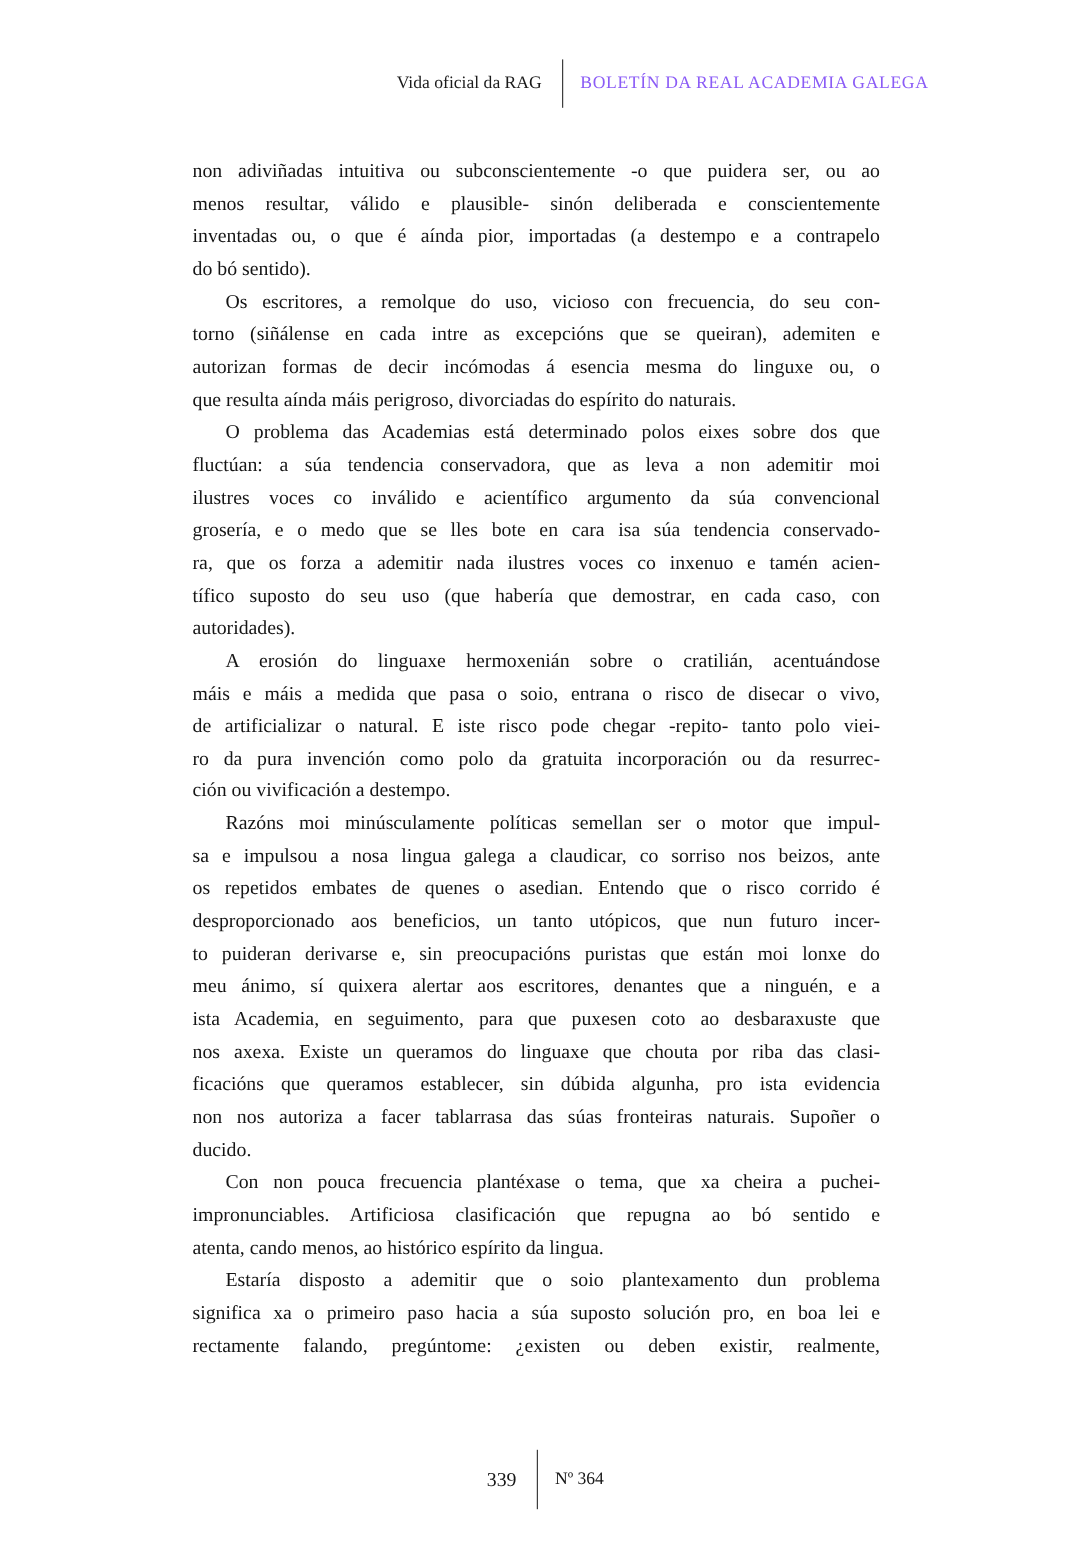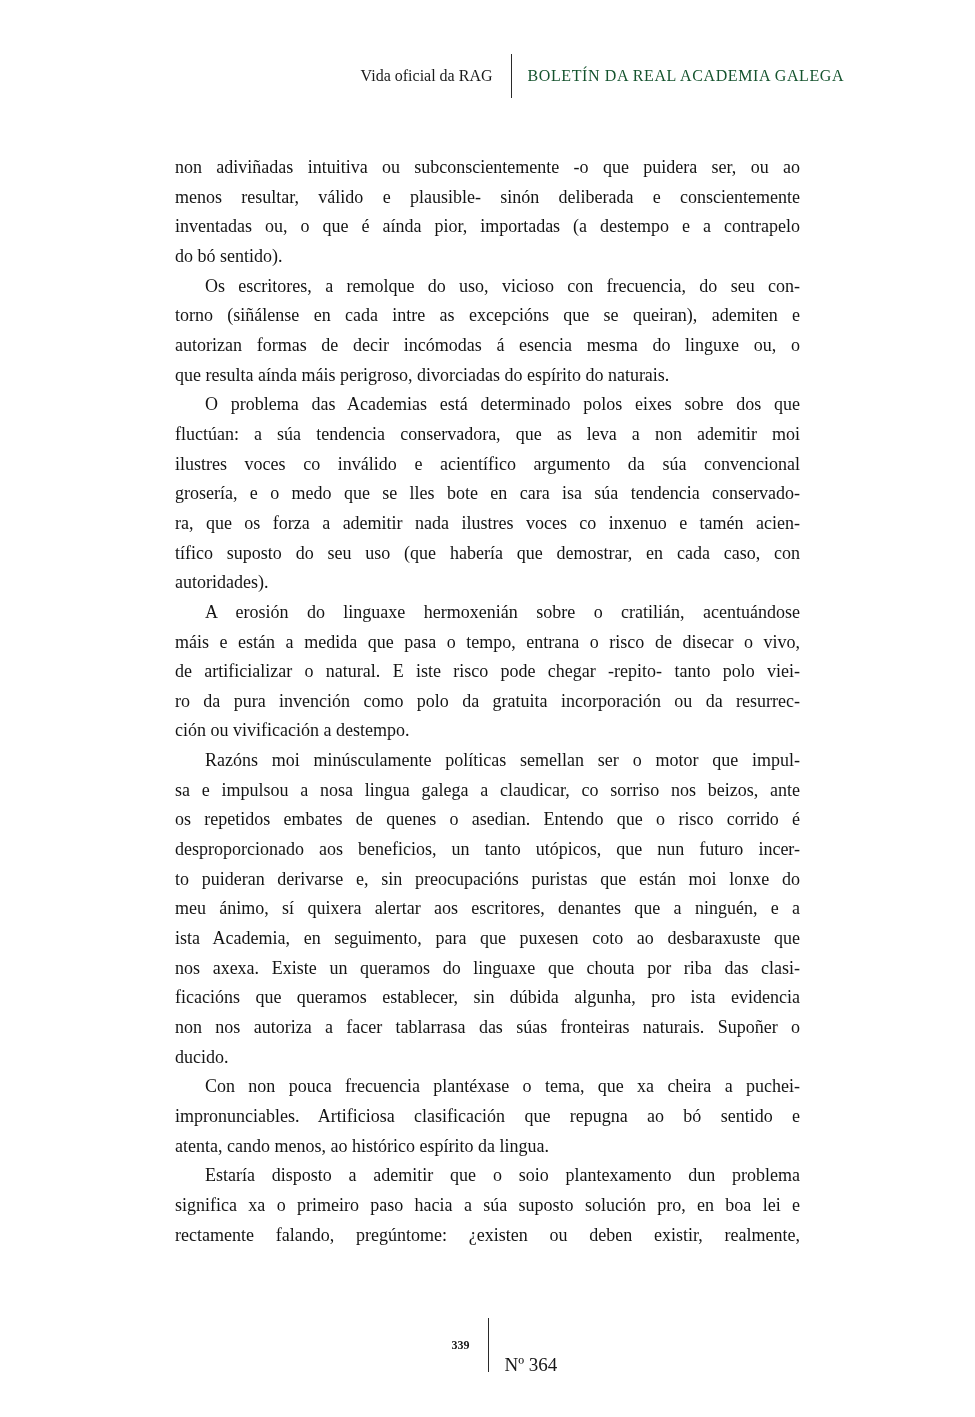--- a/index.html
+++ b/index.html
@@ -44,33 +44,32 @@
     background: #2a2a2a;
   }
   .head-right {
     position: absolute;
     left: calc(50% + 17px);
     top: 50%;
     transform: translateY(-50%);
     font-size: 16px;
     letter-spacing: 0.6px;
     white-space: nowrap;
-    color: #14532d;
+    color: #8b5cf6;
   }
 
   
   .text-block {
     position: absolute;
     left: 175px;
     top: 141px;
     width: 625px;
     font-size: 18px;
     line-height: 29.65px;
     color: #141414;
-    margin-top: 12px;
   }
   .paragraph { margin: 0; }
   .line {
     text-align: justify;
     text-align-last: justify;
   }
   .line.last {
     text-align: right;
     text-align-last: left;
   }
@@ -84,40 +83,38 @@
     top: 1318px;
     left: 0;
     width: 100%;
     height: 54px;
   }
   .folio-left {
     position: absolute;
     right: calc(50% + 18px);
     top: 50%;
     transform: translateY(-50%);
-    font-size: 12px;
+    font-size: 18px;
     white-space: nowrap;
-    font-weight: bold;
   }
   .folio-divider {
     position: absolute;
     left: 50%;
     top: 0;
     bottom: 0;
     width: 1px;
     background: #2a2a2a;
   }
   .folio-right {
     position: absolute;
     left: calc(50% + 17px);
     top: 50%;
     transform: translateY(-50%);
-    font-size: 19px;
+    font-size: 16px;
     white-space: nowrap;
-    margin-top: 20px;
   }
 </style>
 </head>
 <body>
 
 <div class="page">
 
   <header class="running-head">
     <span class="head-left">Vida oficial da RAG</span>
     <span class="head-divider"></span>
@@ -141,21 +138,21 @@
         <div class="line indent">O problema das Academias está determinado polos eixes sobre dos que</div>
         <div class="line">fluctúan: a súa tendencia conservadora, que as leva a non ademitir moi</div>
         <div class="line">ilustres voces co inválido e acientífico argumento da súa convencional</div>
         <div class="line">grosería, e o medo que se lles bote en cara isa súa tendencia conservado-</div>
         <div class="line">ra, que os forza a ademitir nada ilustres voces co inxenuo e tamén acien-</div>
         <div class="line">tífico suposto do seu uso (que habería que demostrar, en cada caso, con</div>
         <div class="line last">autoridades).</div>
       </div>
       <div class="paragraph">
         <div class="line indent">A erosión do linguaxe hermoxenián sobre o cratilián, acentuándose</div>
-        <div class="line">máis e están a medida que pasa o tempo, entrana o risco de disecar o vivo,</div>
+        <div class="line">máis e máis a medida que pasa o soio, entrana o risco de disecar o vivo,</div>
         <div class="line">de artificializar o natural. E iste risco pode chegar -repito- tanto polo viei-</div>
         <div class="line">ro da pura invención como polo da gratuita incorporación ou da resurrec-</div>
         <div class="line last">ción ou vivificación a destempo.</div>
       </div>
       <div class="paragraph">
         <div class="line indent">Razóns moi minúsculamente políticas semellan ser o motor que impul-</div>
         <div class="line">sa e impulsou a nosa lingua galega a claudicar, co sorriso nos beizos, ante</div>
         <div class="line">os repetidos embates de quenes o asedian. Entendo que o risco corrido é</div>
         <div class="line">desproporcionado aos beneficios, un tanto utópicos, que nun futuro incer-</div>
         <div class="line">to puideran derivarse e, sin preocupacións puristas que están moi lonxe do</div>

